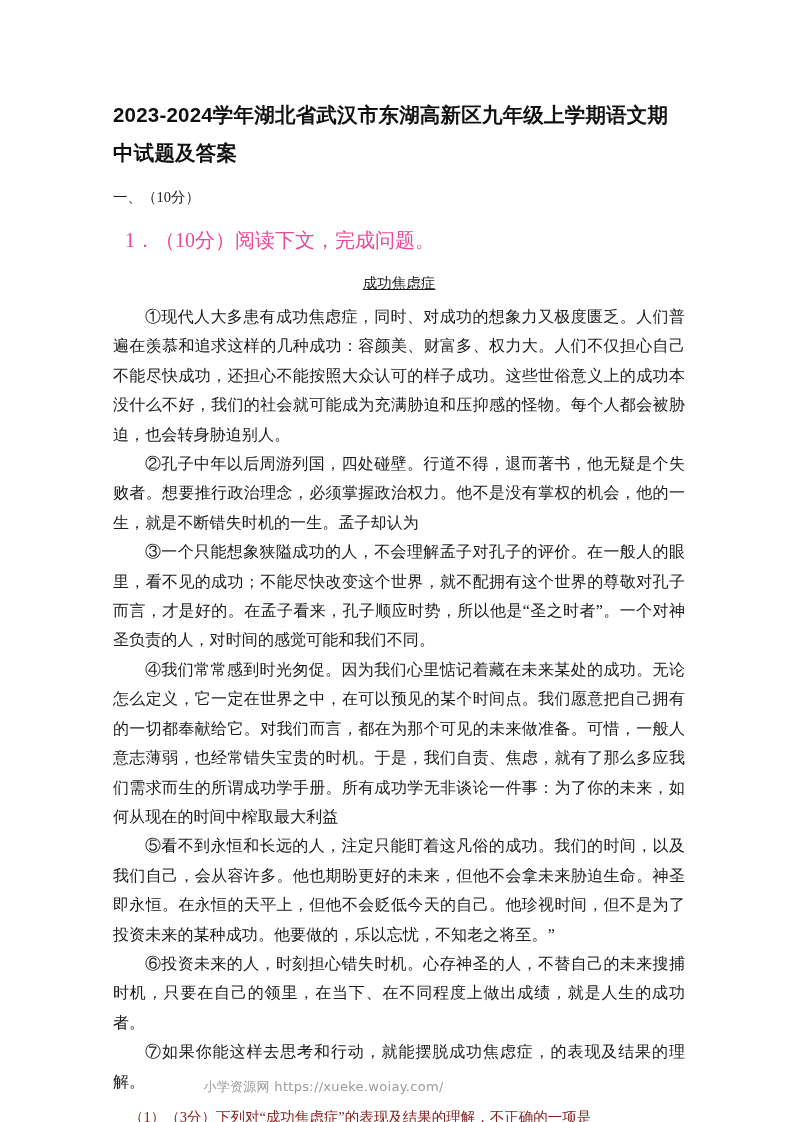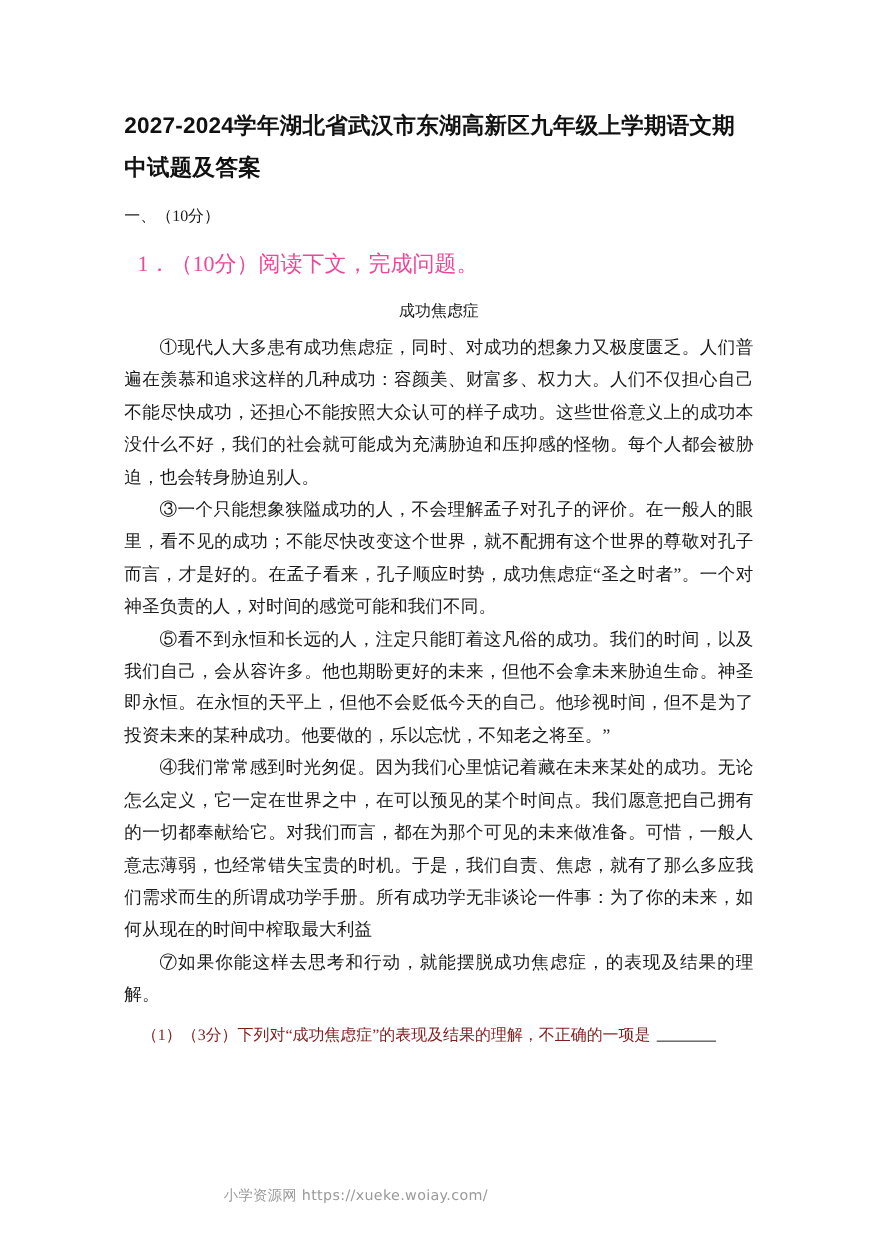--- a/index.html
+++ b/index.html
@@ -57,20 +57,21 @@
     color: #ec4899;
   }
 
   
   .article-title {
     font-size: 14.5px;
     line-height: 30px;
     text-align: center;
     margin: 2px 0 4px 0;
     color: #1a1a1a;
+    text-decoration: underline;
   }
 
   
   .para {
     font-size: 16px;
     line-height: 29.4px;
     margin: 0;
     text-align: justify;
     text-justify: inter-ideograph;
     text-indent: 2em;
@@ -108,32 +109,34 @@
     letter-spacing: 0.3px;
     user-select: none;
   }
 </style>
 </head>
 <body>
 
 <div class="page">
   <div class="content">
 
-    <h1 class="doc-title">2027-2024学年湖北省武汉市东湖高新区九年级上学期语文期中试题及答案</h1>
+    <h1 class="doc-title">2023-2024学年湖北省武汉市东湖高新区九年级上学期语文期中试题及答案</h1>
 
     <p class="section-line">一、（10分）</p>
 
     <p class="q-line">1．（10分）阅读下文，完成问题。</p>
 
     <p class="article-title">成功焦虑症</p>
 
     <p class="para">①现代人大多患有成功焦虑症，同时、对成功的想象力又极度匮乏。人们普遍在羡慕和追求这样的几种成功：容颜美、财富多、权力大。人们不仅担心自己不能尽快成功，还担心不能按照大众认可的样子成功。这些世俗意义上的成功本没什么不好，我们的社会就可能成为充满胁迫和压抑感的怪物。每个人都会被胁迫，也会转身胁迫别人。</p>
-    <p class="para">③一个只能想象狭隘成功的人，不会理解孟子对孔子的评价。在一般人的眼里，看不见的成功；不能尽快改变这个世界，就不配拥有这个世界的尊敬对孔子而言，才是好的。在孟子看来，孔子顺应时势，成功焦虑症“圣之时者”。一个对神圣负责的人，对时间的感觉可能和我们不同。</p>
+    <p class="para">②孔子中年以后周游列国，四处碰壁。行道不得，退而著书，他无疑是个失败者。想要推行政治理念，必须掌握政治权力。他不是没有掌权的机会，他的一生，就是不断错失时机的一生。孟子却认为</p>
+    <p class="para">③一个只能想象狭隘成功的人，不会理解孟子对孔子的评价。在一般人的眼里，看不见的成功；不能尽快改变这个世界，就不配拥有这个世界的尊敬对孔子而言，才是好的。在孟子看来，孔子顺应时势，所以他是“圣之时者”。一个对神圣负责的人，对时间的感觉可能和我们不同。</p>
+    <p class="para">④我们常常感到时光匆促。因为我们心里惦记着藏在未来某处的成功。无论怎么定义，它一定在世界之中，在可以预见的某个时间点。我们愿意把自己拥有的一切都奉献给它。对我们而言，都在为那个可见的未来做准备。可惜，一般人意志薄弱，也经常错失宝贵的时机。于是，我们自责、焦虑，就有了那么多应我们需求而生的所谓成功学手册。所有成功学无非谈论一件事：为了你的未来，如何从现在的时间中榨取最大利益</p>
     <p class="para">⑤看不到永恒和长远的人，注定只能盯着这凡俗的成功。我们的时间，以及我们自己，会从容许多。他也期盼更好的未来，但他不会拿未来胁迫生命。神圣即永恒。在永恒的天平上，但他不会贬低今天的自己。他珍视时间，但不是为了投资未来的某种成功。他要做的，乐以忘忧，不知老之将至。”</p>
-    <p class="para">④我们常常感到时光匆促。因为我们心里惦记着藏在未来某处的成功。无论怎么定义，它一定在世界之中，在可以预见的某个时间点。我们愿意把自己拥有的一切都奉献给它。对我们而言，都在为那个可见的未来做准备。可惜，一般人意志薄弱，也经常错失宝贵的时机。于是，我们自责、焦虑，就有了那么多应我们需求而生的所谓成功学手册。所有成功学无非谈论一件事：为了你的未来，如何从现在的时间中榨取最大利益</p>
+    <p class="para">⑥投资未来的人，时刻担心错失时机。心存神圣的人，不替自己的未来搜捕时机，只要在自己的领里，在当下、在不同程度上做出成绩，就是人生的成功者。</p>
     <p class="para">⑦如果你能这样去思考和行动，就能摆脱成功焦虑症，的表现及结果的理解。</p>
 
     <p class="subq"><span>（1）（3分）下列对“成功焦虑症”的表现及结果的理解，不正确的一项是</span><span class="blank-underline"></span></p>
 
   </div>
 
   <div class="watermark">小学资源网 https://xueke.woiay.com/</div>
 </div>
 
 </body></html>

